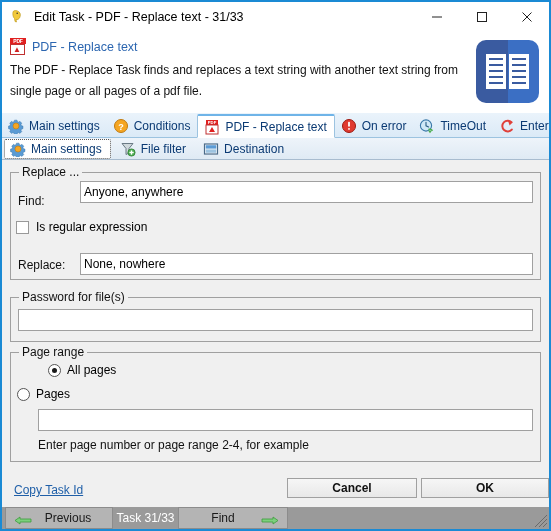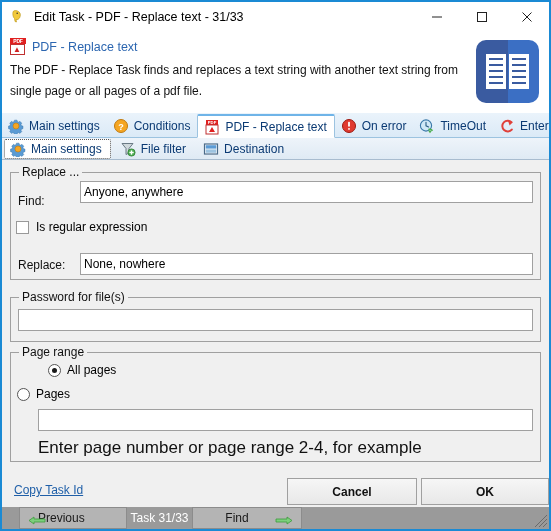--- a/index.html
+++ b/index.html
@@ -310,21 +310,21 @@
   .radio.checked::after {
     content: "";
     position: absolute;
     left: 3px; top: 3px;
     width: 5px; height: 5px;
     border-radius: 50%;
     background: #1a1a1a;
   }
   .hint {
     position: absolute;
-    font-size: 17px;
+    font-size: 12px;
     color: #111111;
   }
 
   
   .footer {
     position: absolute;
     left: 0; top: 469px;
     width: 547px;
     height: 36px;
     background: #f0f0f0;
@@ -333,21 +333,21 @@
     position: absolute;
     left: 12px; top: 12px;
     font-size: 12px;
     color: #1f5fa8;
     text-decoration: underline;
     cursor: pointer;
   }
   .btn {
     position: absolute;
     top: 7px;
-    height: 27px;
+    height: 20px;
     box-sizing: border-box;
     background: linear-gradient(to bottom, #f6f6f6 0%, #e8e8e8 100%);
     border: 1px solid #a0a0a0;
     font-family: "Liberation Sans", sans-serif;
     font-size: 12px;
     font-weight: bold;
     color: #111111;
     display: flex;
     align-items: center;
     justify-content: center;
@@ -381,21 +381,22 @@
     width: 7px; height: 7px;
     background: #e03a30;
     margin-right: 8px;
     flex: none;
   }
   .sb-prev {
     width: 108px;
     background: #b4b4b4;
     color: #1a1a1a;
     border: 1px solid #8c8c8c;
-    margin-left: 17px;
+    margin-left: 3px;
+    justify-content: center;
     padding-left: 18px;
   }
   .sb-task {
     width: 65px;
     background: #9a9a9a;
     color: #ffffff;
     justify-content: center;
   }
   .sb-next {
     width: 110px;

